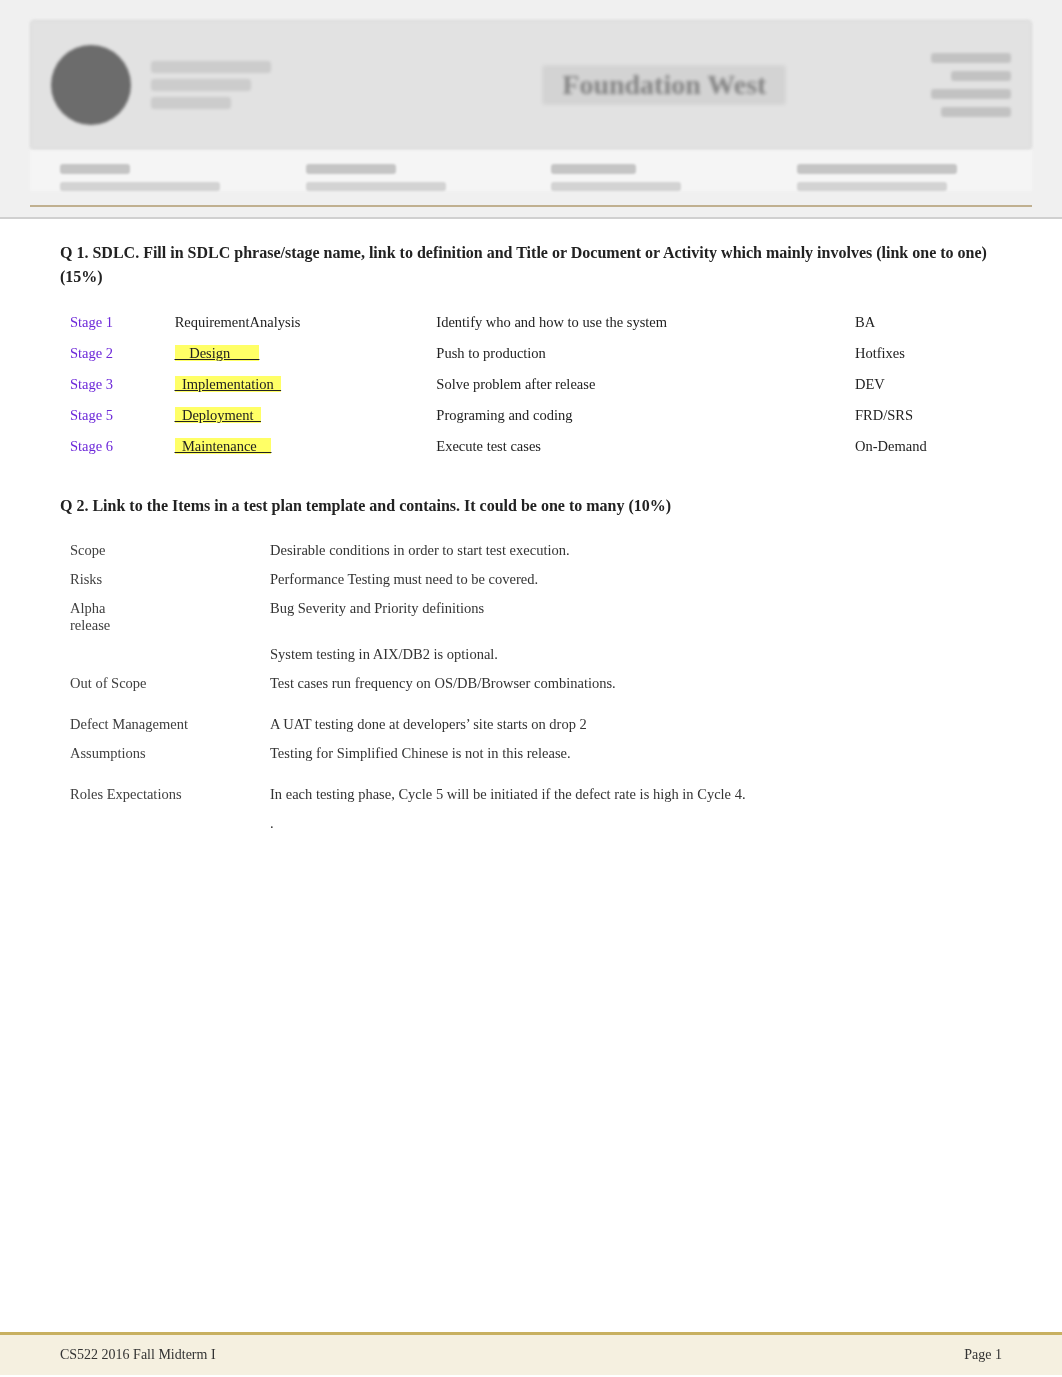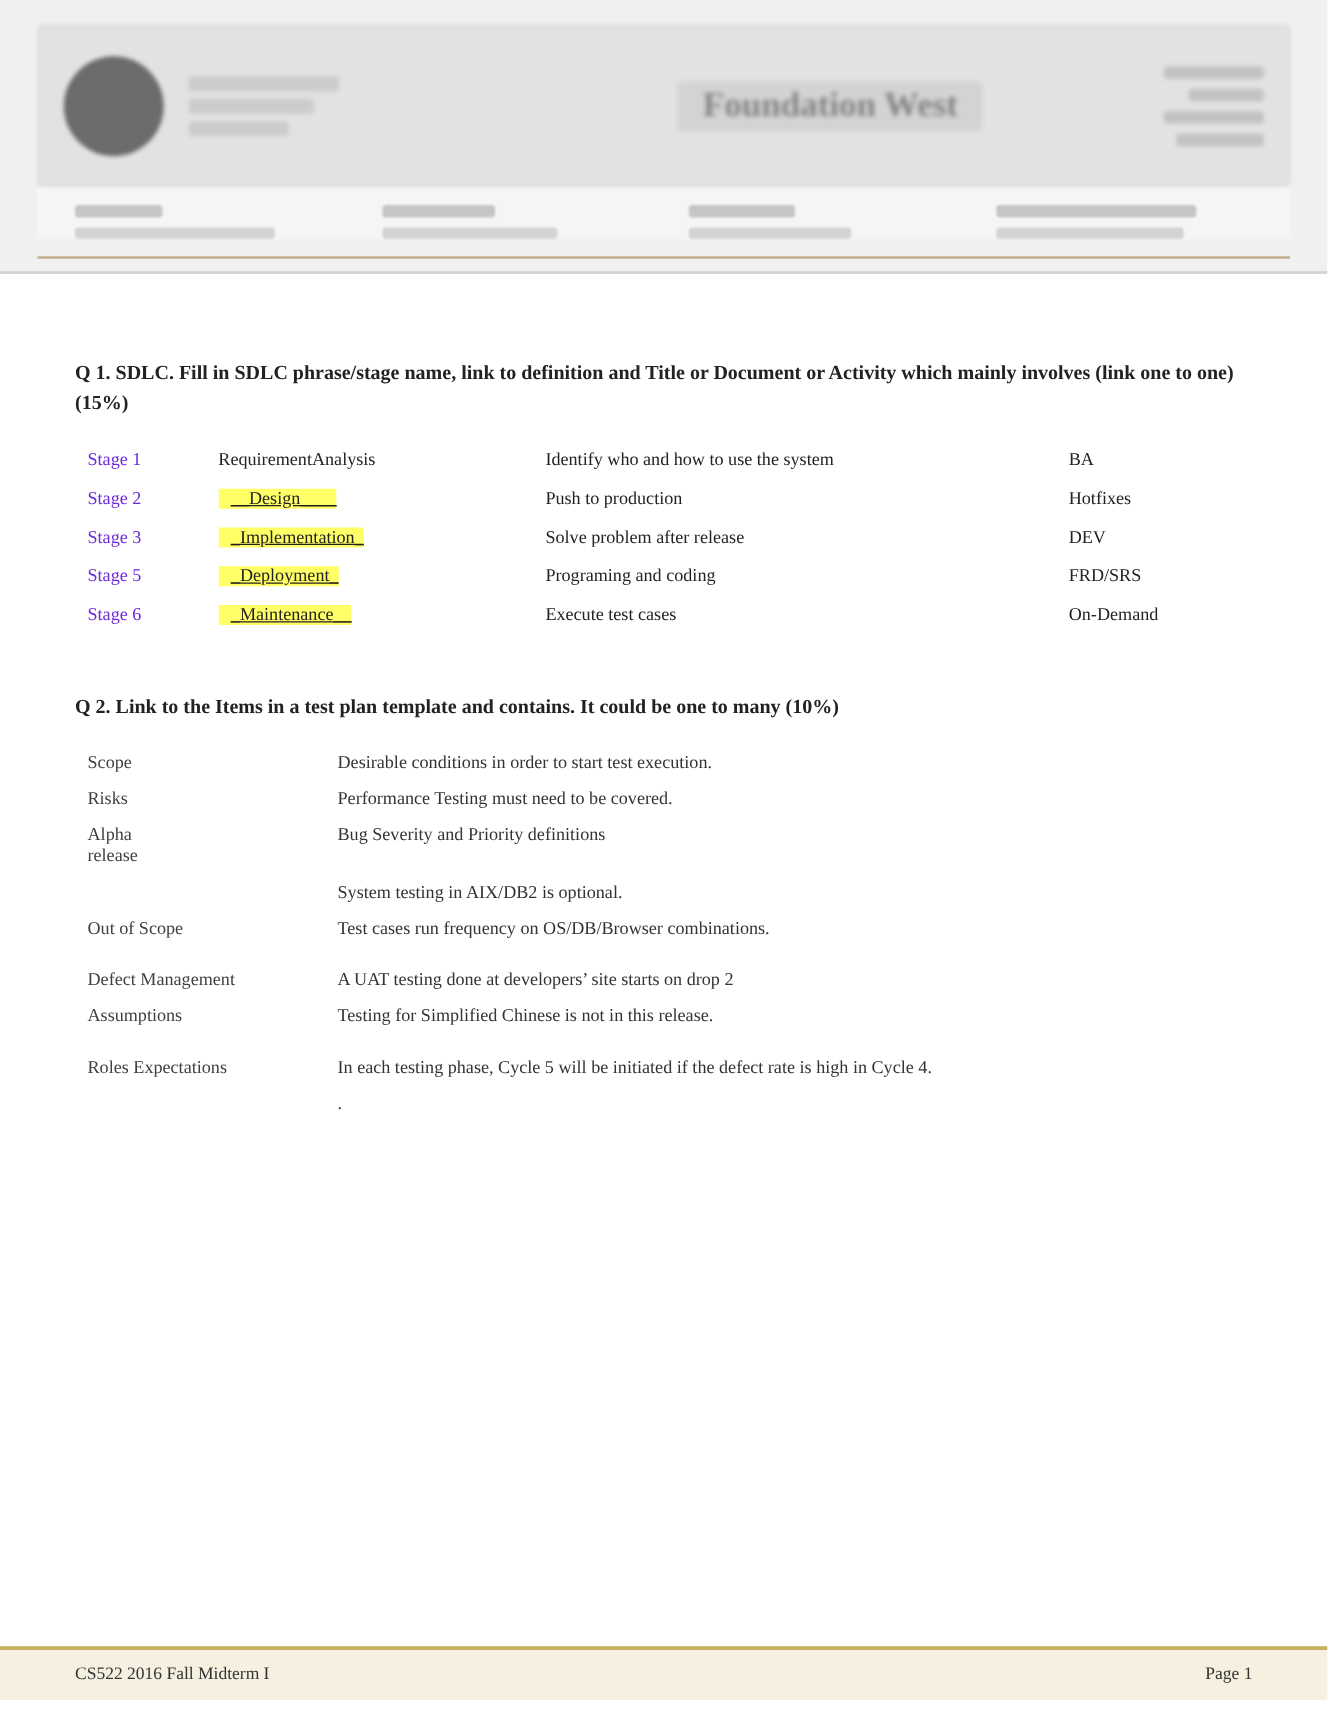--- a/index.html
+++ b/index.html
@@ -118,21 +118,20 @@
     
     .main-content {
       padding: 22px 60px 30px 60px;
     }
 
     .question-title {
       font-size: 16px;
       font-weight: bold;
       margin-bottom: 18px;
       line-height: 1.5;
-      margin-top: 46px;
     }
 
     
     .sdlc-table {
       width: 100%;
       border-collapse: collapse;
       margin-bottom: 32px;
     }
     .sdlc-table td {
       padding: 7px 10px;
@@ -147,21 +146,20 @@
       width: 200px;
     }
     .sdlc-table .col-activity {
       width: 320px;
     }
     .sdlc-table .col-role {
       width: 120px;
     }
     .highlight-yellow {
       background-color: #ffff66;
-      padding-left: 10px;
     }
     .underline-cell {
       text-decoration: underline;
     }
 
     
     .q2-section {
       margin-top: 10px;
     }
     .q2-table {
@@ -178,21 +176,21 @@
       width: 200px;
       color: #404040;
     }
     .q2-table .col-desc {
       color: #333;
     }
 
     
     .footer {
       position: absolute;
-      bottom: 17px;
+      bottom: 2px;
       left: 0;
       right: 0;
       background: #f5f0e0;
       border-top: 3px solid #c8b060;
       padding: 12px 60px;
       display: flex;
       justify-content: space-between;
       align-items: flex-start;
       font-size: 14px;
       color: #333;

